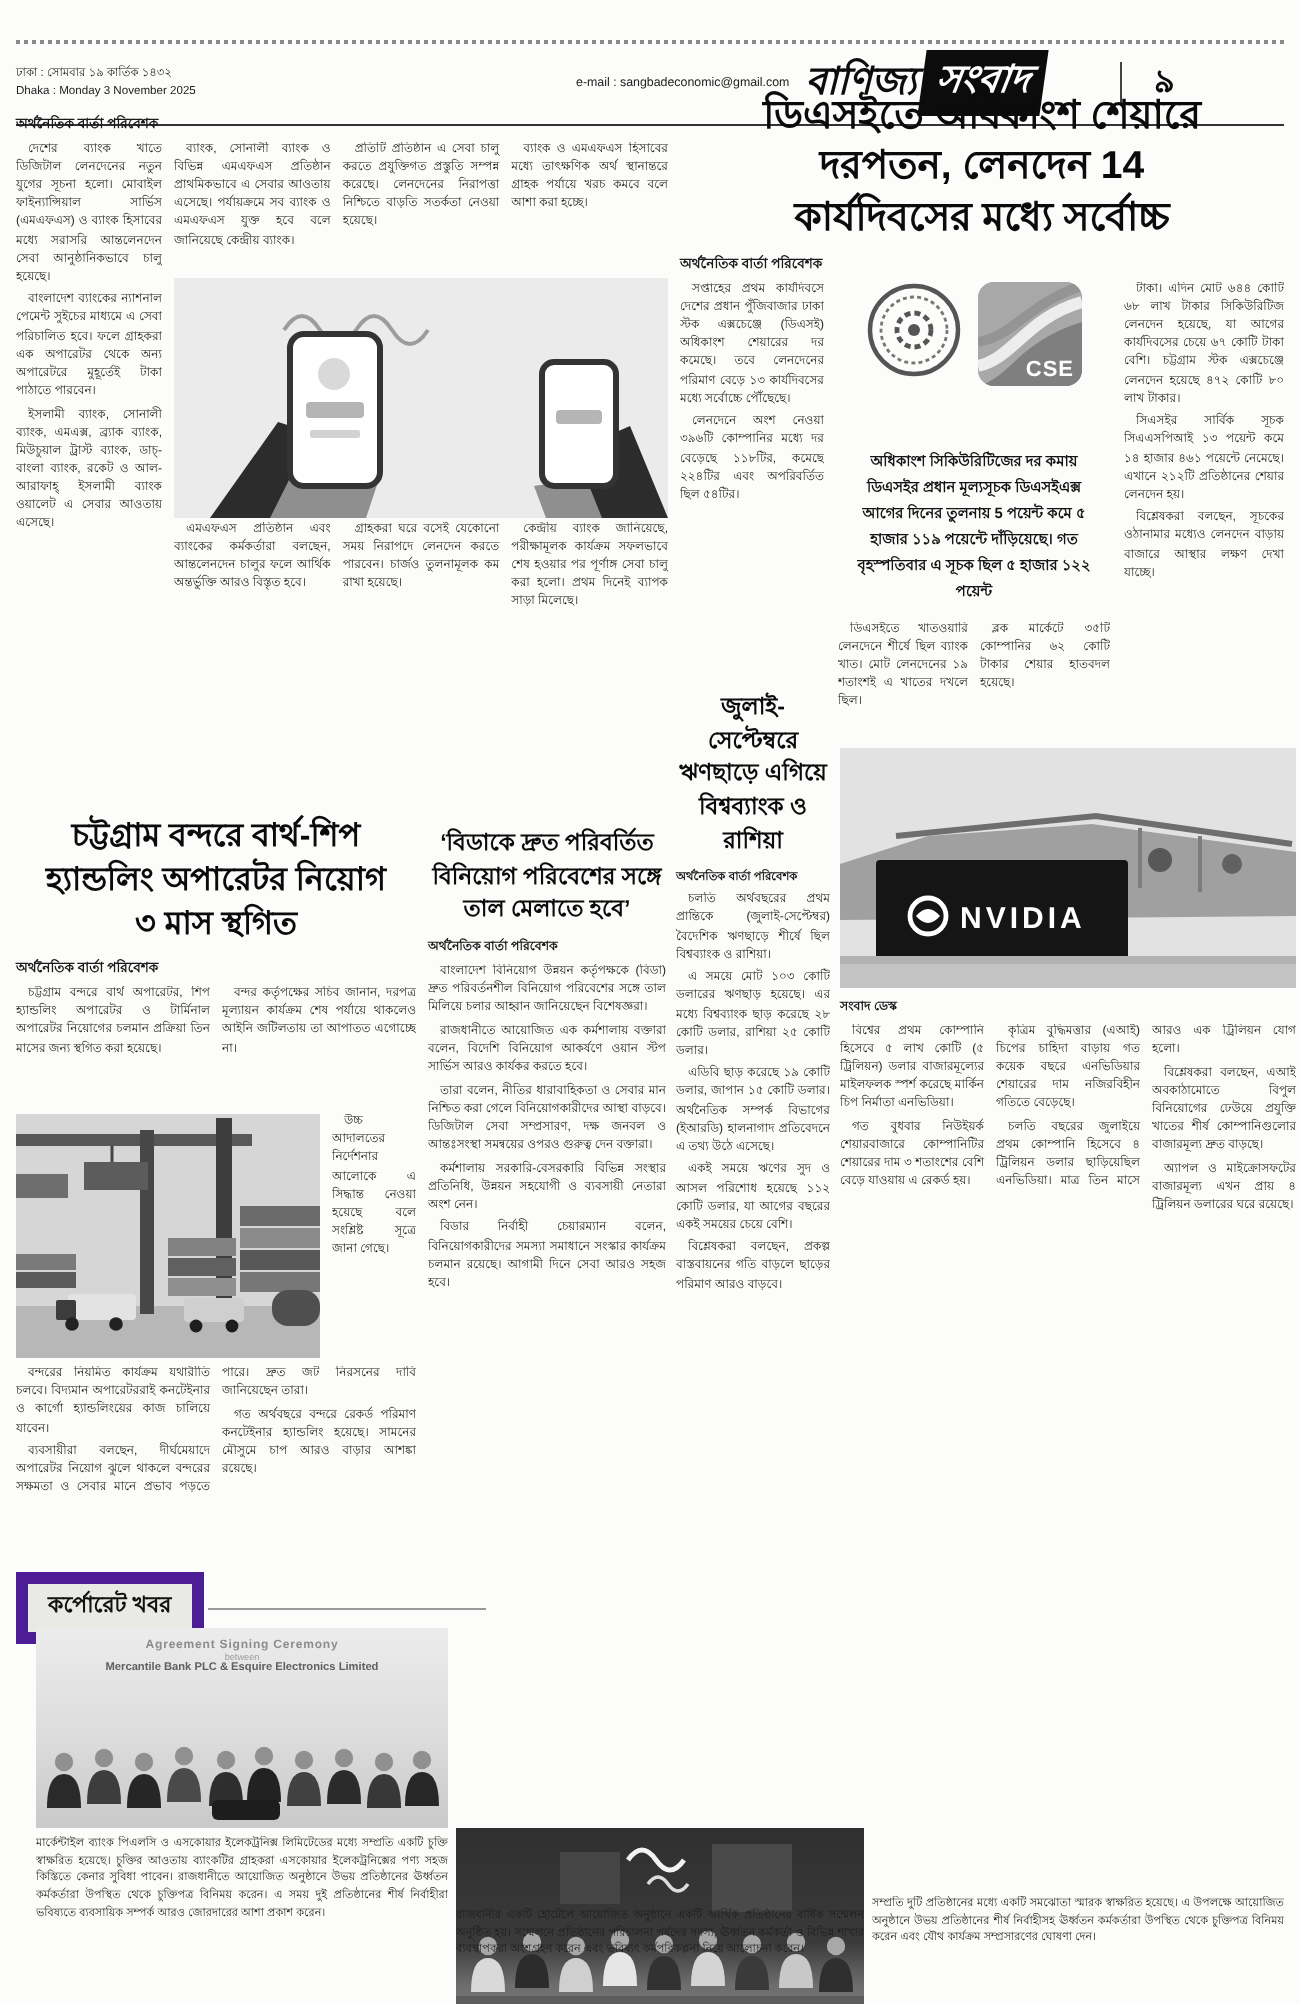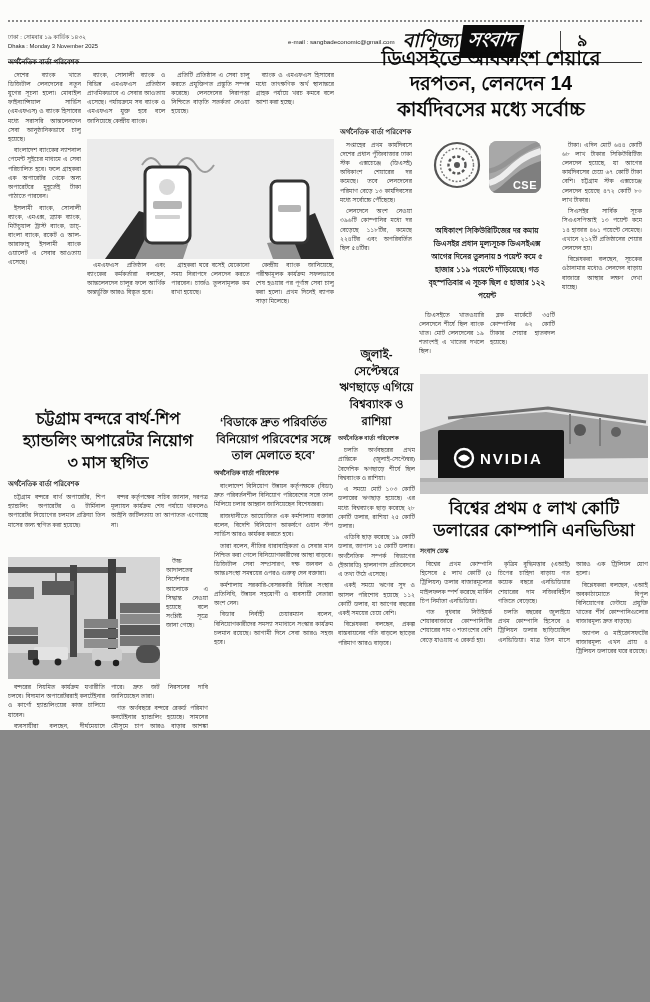--- a/index.html
+++ b/index.html
@@ -1,16 +1,16 @@
 <!DOCTYPE html>
 <html><head>
 <meta charset="utf-8">
 <style>
   html,body{margin:0;padding:0;background:#888;}
-  #page{position:relative;width:650px;height:730px;background:#fcfcfa;
+  #page{position:relative;width:650px;height:1002px;background:#fcfcfa;
         font-family:"Liberation Sans",sans-serif;color:#111;overflow:hidden;margin:0 auto;text-decoration:underline;}
   .abs{position:absolute;}
   .clip{overflow:hidden;}
   
   #header{left:8px;top:20px;width:634px;border-top:2px dotted #8a8a8a;border-bottom:1px solid #333;
           display:flex;align-items:center;padding:3px 0 4px;}
   .date-block{font-size:5.8px;line-height:1.5;color:#222;width:150px;}
   .email{font-size:6.2px;color:#222;margin-left:130px;white-space:nowrap;}
   .masthead{display:flex;align-items:center;margin-left:8px;}
   .mast1{font-size:19px;font-weight:800;font-style:italic;color:#0c0c0c;letter-spacing:0;}
@@ -269,21 +269,20 @@
         <circle cx="160" cy="56" r="6" fill="#585858"></circle>
         <circle cx="196" cy="58" r="5" fill="#616161"></circle>
         <rect x="18" y="56" width="126" height="54" rx="2" fill="#151515"></rect>
         <circle cx="44" cy="84" r="9" fill="none" stroke="#fff" stroke-width="2.4"></circle>
         <path d="M38 84 q6 -7 12 0 q-6 7 -12 0" fill="#fff"></path>
         <text x="60" y="90" font-size="15" font-weight="bold" fill="#ffffff" letter-spacing="2">NVIDIA</text>
         <rect y="108" width="228" height="12" fill="#c4c4c4"></rect>
         <rect y="104" width="228" height="4" fill="#b2b2b2"></rect>
       </svg>
     </div>
-    <div class="hl">বিশ্বের প্রথম ৫ লাখ কোটি ডলারের কোম্পানি এনভিডিয়া</div>
     <div class="byline" style="font-size:6.2px;">সংবাদ ডেস্ক</div>
     <div class="tiny cols3 clip" style="height:238px;">
         <p>বিশ্বের প্রথম কোম্পানি হিসেবে ৫ লাখ কোটি (৫ ট্রিলিয়ন) ডলার বাজারমূল্যের মাইলফলক স্পর্শ করেছে মার্কিন চিপ নির্মাতা এনভিডিয়া।</p>
         <p>গত বুধবার নিউইয়র্ক শেয়ারবাজারে কোম্পানিটির শেয়ারের দাম ৩ শতাংশের বেশি বেড়ে যাওয়ায় এ রেকর্ড হয়।</p>
         <p>কৃত্রিম বুদ্ধিমত্তার (এআই) চিপের চাহিদা বাড়ায় গত কয়েক বছরে এনভিডিয়ার শেয়ারের দাম নজিরবিহীন গতিতে বেড়েছে।</p>
         <p>চলতি বছরের জুলাইয়ে প্রথম কোম্পানি হিসেবে ৪ ট্রিলিয়ন ডলার ছাড়িয়েছিল এনভিডিয়া। মাত্র তিন মাসে আরও এক ট্রিলিয়ন যোগ হলো।</p>
         <p>বিশ্লেষকরা বলছেন, এআই অবকাঠামোতে বিপুল বিনিয়োগের ঢেউয়ে প্রযুক্তি খাতের শীর্ষ কোম্পানিগুলোর বাজারমূল্য দ্রুত বাড়ছে।</p>
         <p>অ্যাপল ও মাইক্রোসফটের বাজারমূল্য এখন প্রায় ৪ ট্রিলিয়ন ডলারের ঘরে রয়েছে।</p>
       </div>
   </div>

